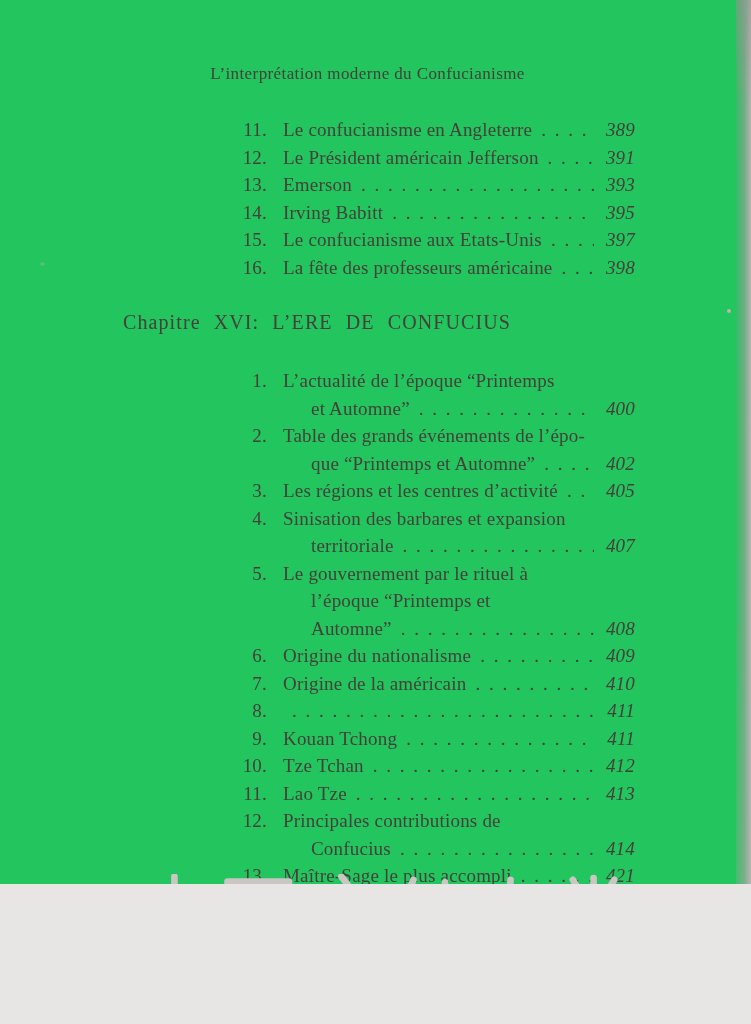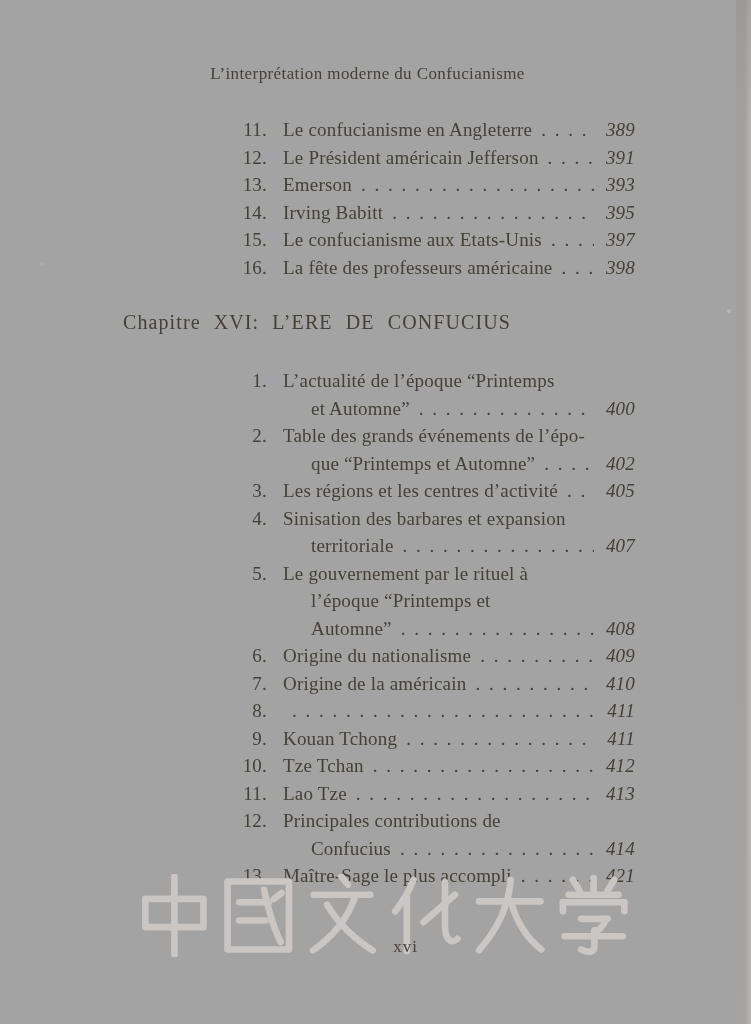--- a/index.html
+++ b/index.html
@@ -1,20 +1,20 @@
 <!DOCTYPE html>
 <html><head>
 <meta charset="utf-8">
 <style>
   html,body { margin:0; padding:0; background:#e8e6e4; }
   .page {
     position:relative;
-    width:751px; height:1024px;
+    width:751px; height:884px;
     margin:0 auto;
-    background:#a3a3a3;
+    background:#22c55e;
     overflow:hidden;
     font-family:"Liberation Serif", serif;
     color:#454139;
   }
   
   .scan-edge {
     position:absolute; top:0; right:0; width:15px; height:100%;
     background:
       linear-gradient(to bottom, rgba(150,146,143,0.55) 0%, rgba(150,146,143,0.15) 12%, rgba(150,146,143,0.10) 60%, rgba(170,167,164,0.25) 100%),
       linear-gradient(to right, rgba(176,173,170,0) 0%, rgba(164,161,158,0.55) 55%, #bdbab8 100%);

